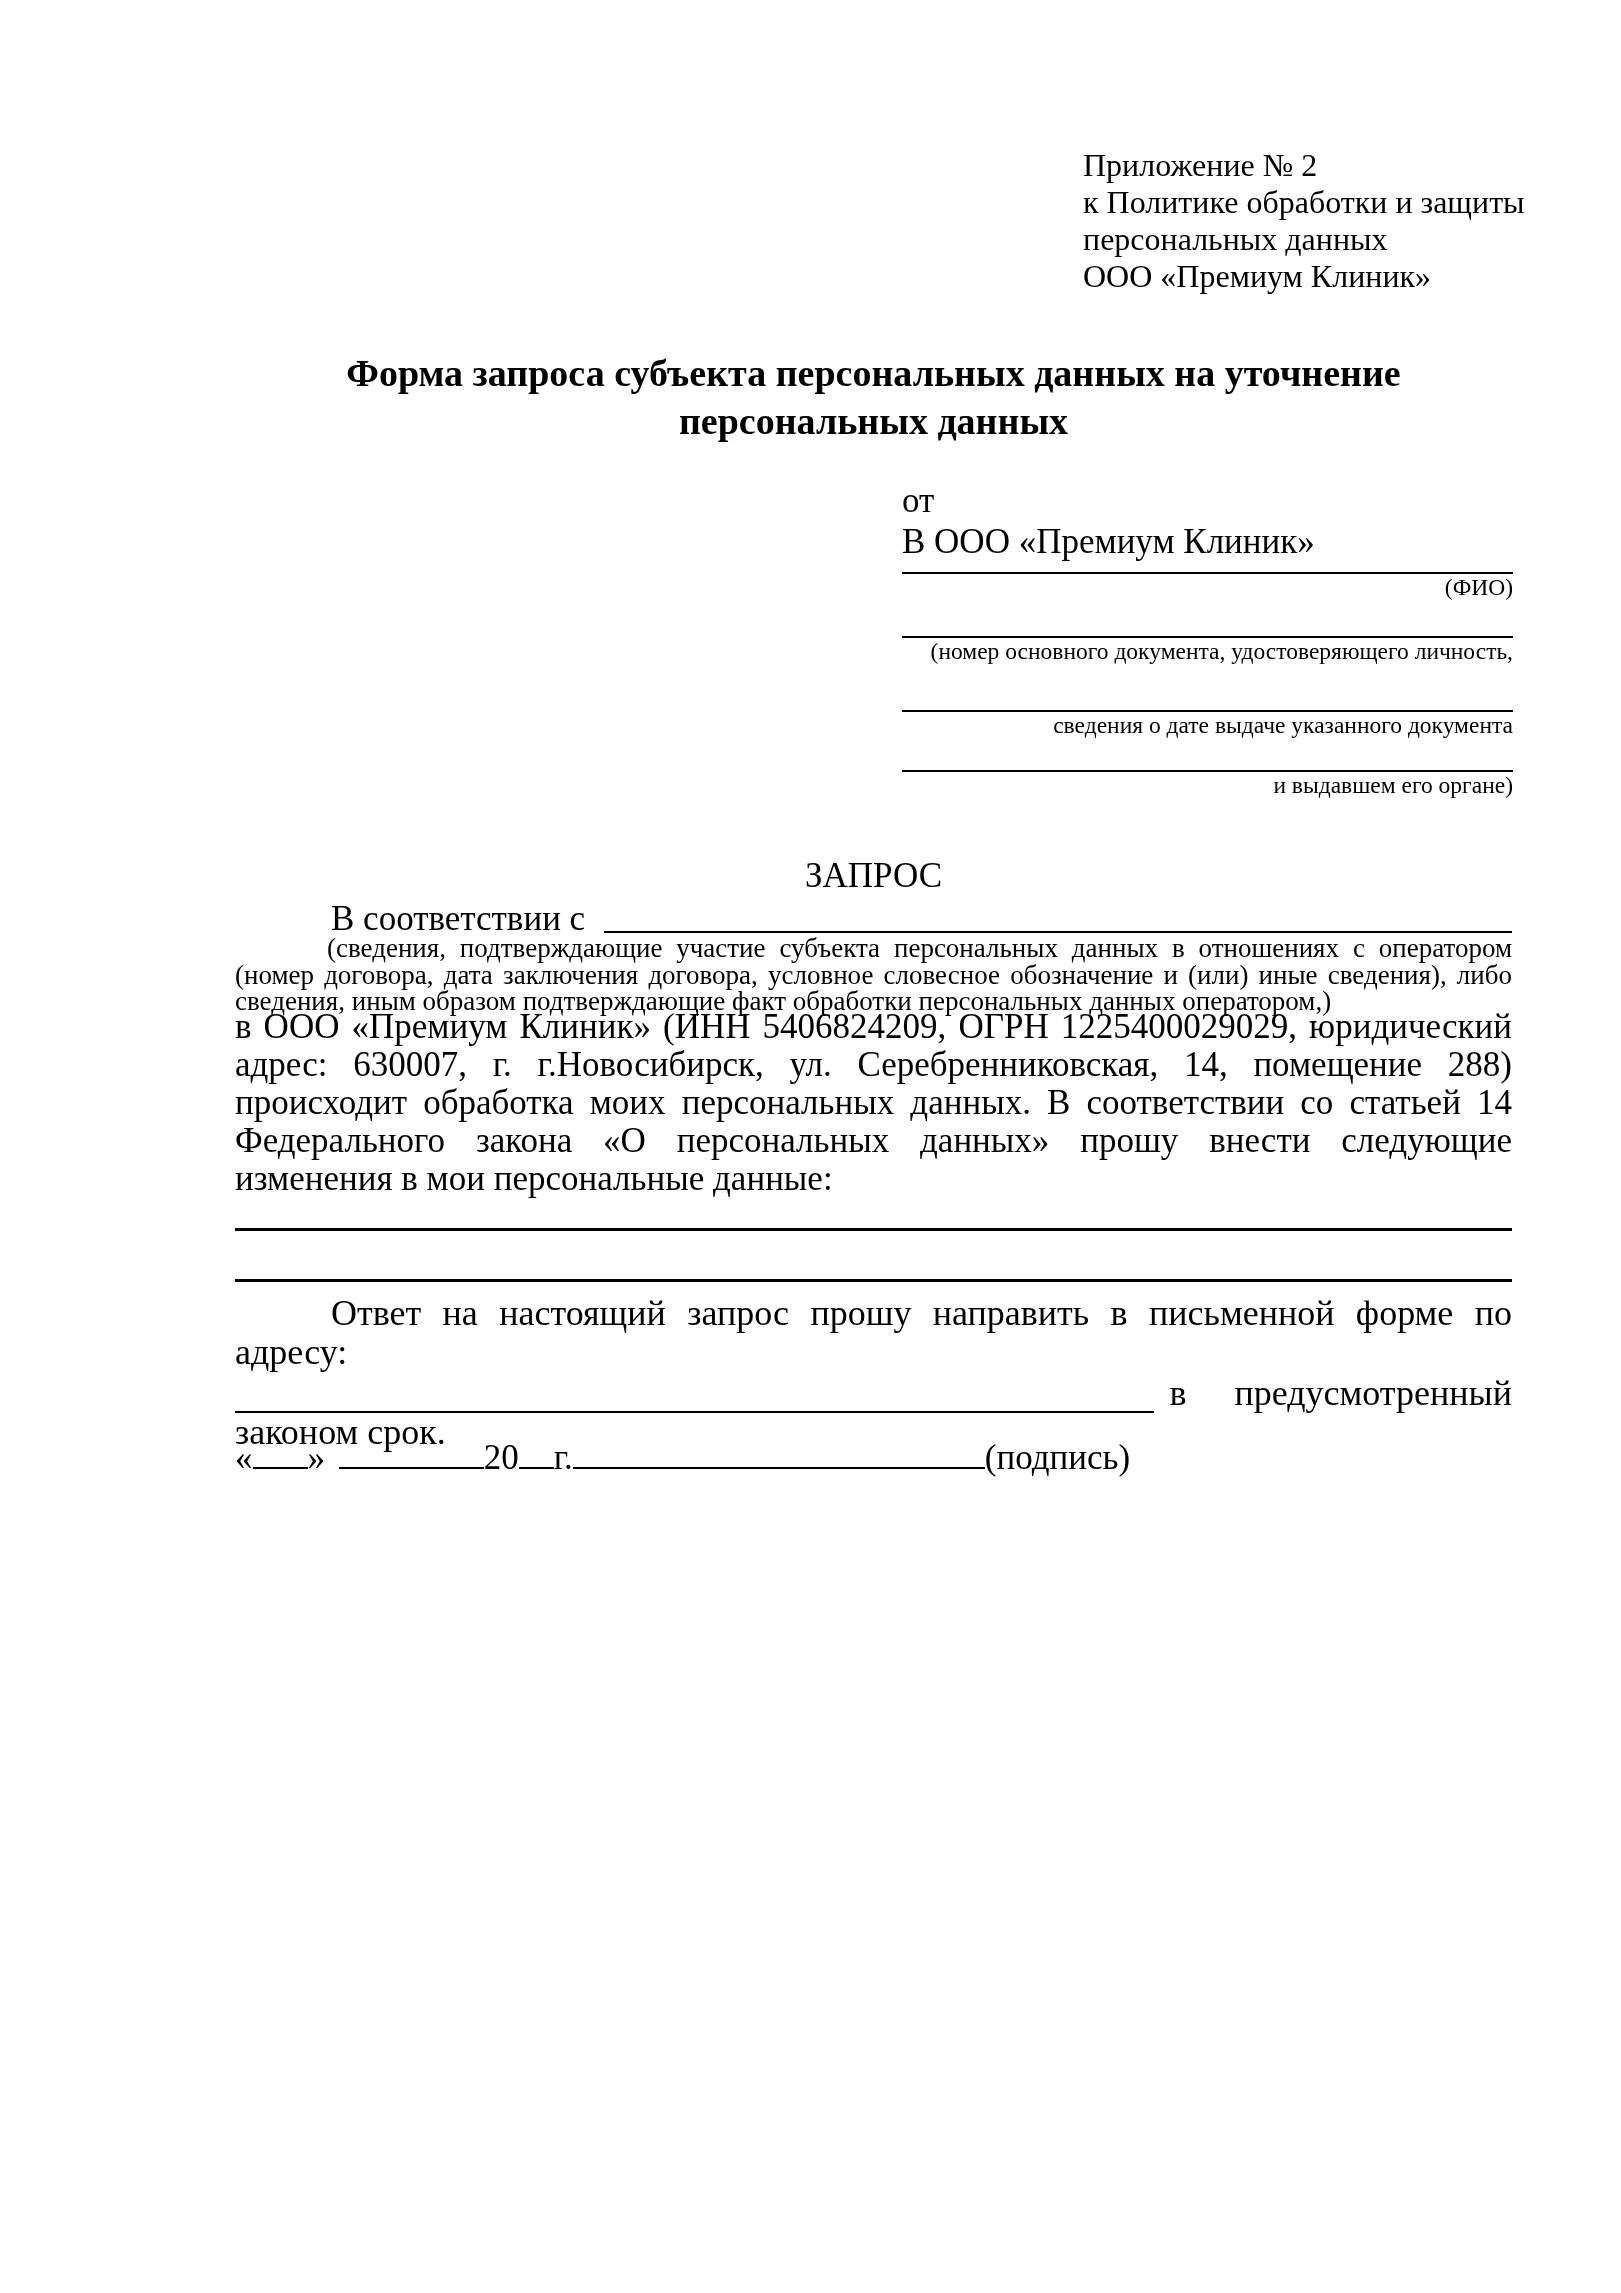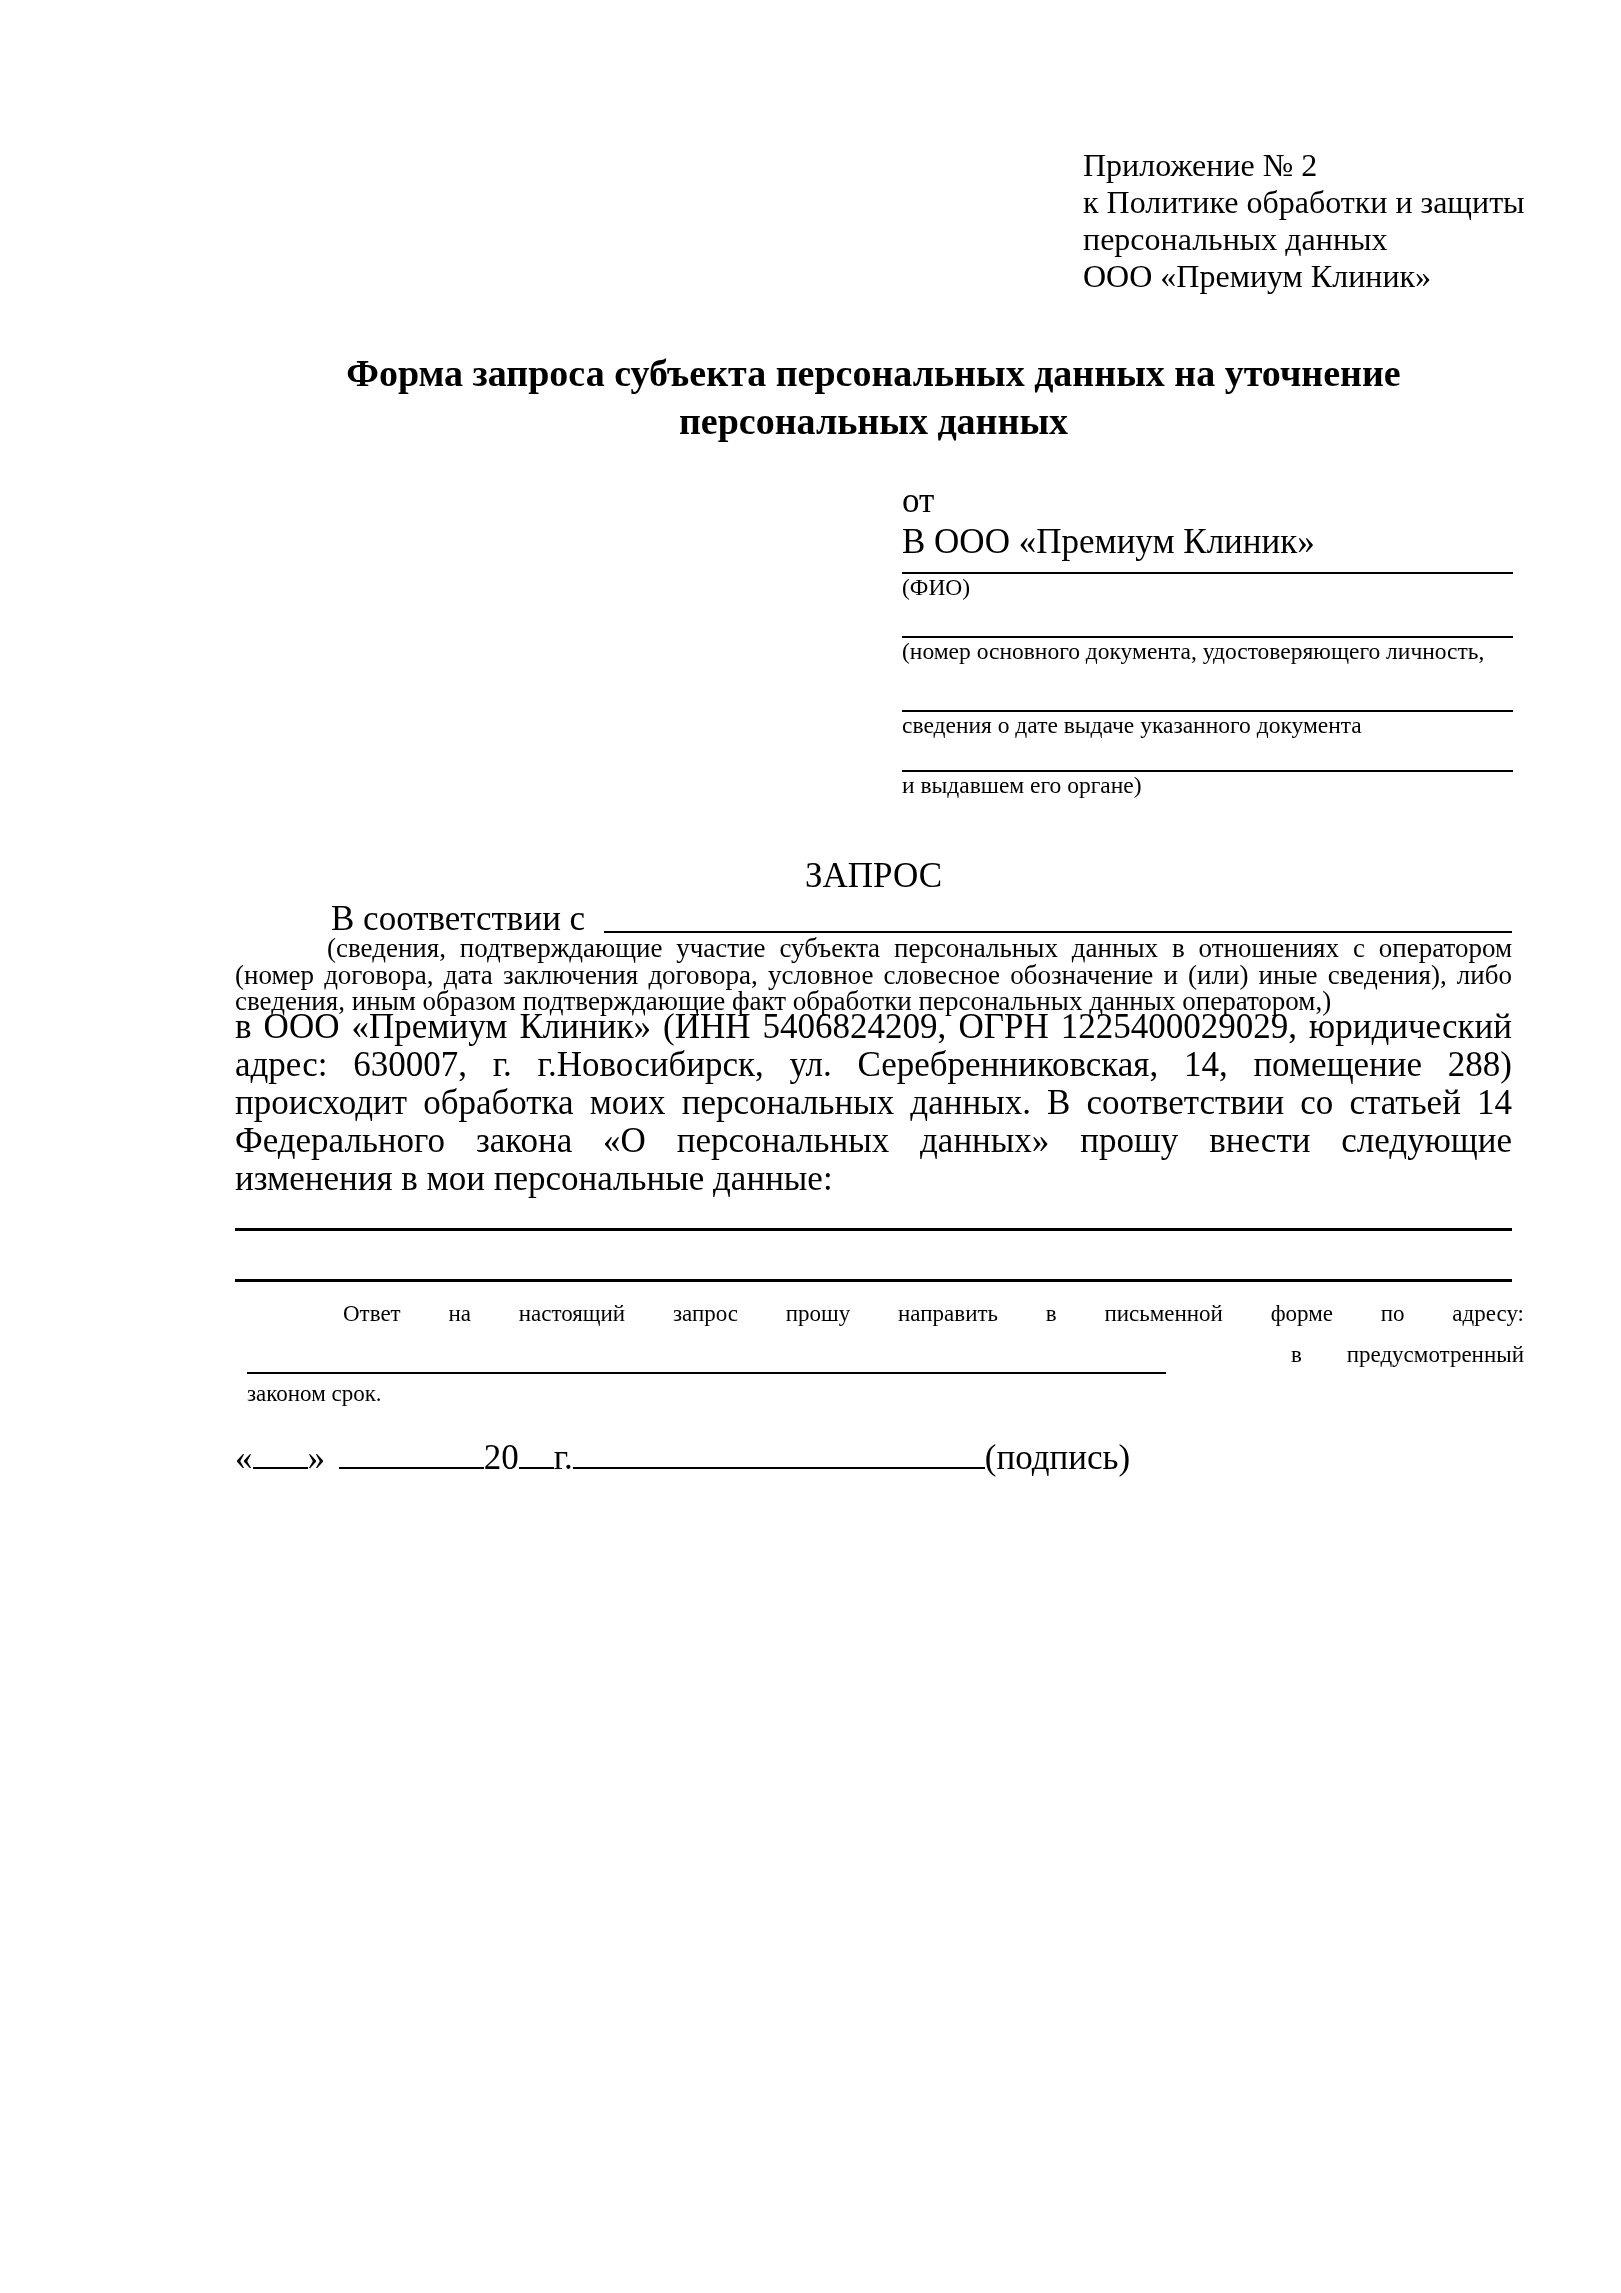--- a/index.html
+++ b/index.html
@@ -28,21 +28,21 @@
   .addressee {
     position:absolute; left:902px; top:480px; width:611px;
     font-size:35px; line-height:41px;
   }
   .addr-line { border-bottom:2.9px solid #000; }
   .f1 { margin-top:9.8px; }
   .f2 { margin-top:36px; }
   .f3 { margin-top:45px; }
   .f4 { margin-top:32px; }
   .addr-caption {
-    font-size:23.5px; line-height:26.5px; text-align:left;
+    font-size:23.5px; line-height:26.5px; text-align:right;
   }
   
   .zapros {
     position:absolute; left:235px; top:855px; width:1277px;
     text-align:center; font-size:35px; line-height:41px;
   }
   .intro {
     position:absolute; left:235px; top:898px; width:1277px;
     font-size:35px; line-height:41px;
     display:flex; align-items:stretch; padding-left:96px;
@@ -59,21 +59,21 @@
     font-size:35px; line-height:38px; text-align:justify;
   }
   .write-line {
     position:absolute; left:235px; width:1277px; height:0;
     border-top:3.9px solid #000;
   }
   .wl1 { top:1228px; }
   .wl2 { top:1279px; }
   .reply {
     position:absolute; left:235px; top:1294px; width:1277px;
-    font-size:23px; line-height:39px;margin-left:12px;
+    font-size:36px; line-height:39px;
   }
   .reply-first { text-align:justify; text-align-last:justify; text-indent:96px; }
   .reply-second { display:flex; justify-content:space-between; align-items:flex-end; height:41px; }
   .reply-fill { display:inline-block; width:919px; height:29px; border-bottom:2.9px solid #000; }
   .reply-suffix { word-spacing:39px; }
   
   .footer {
     position:absolute; left:235px; top:1435px; width:1277px;
     font-size:35px; line-height:45px;
     display:flex; justify-content:flex-start; align-items:baseline;

